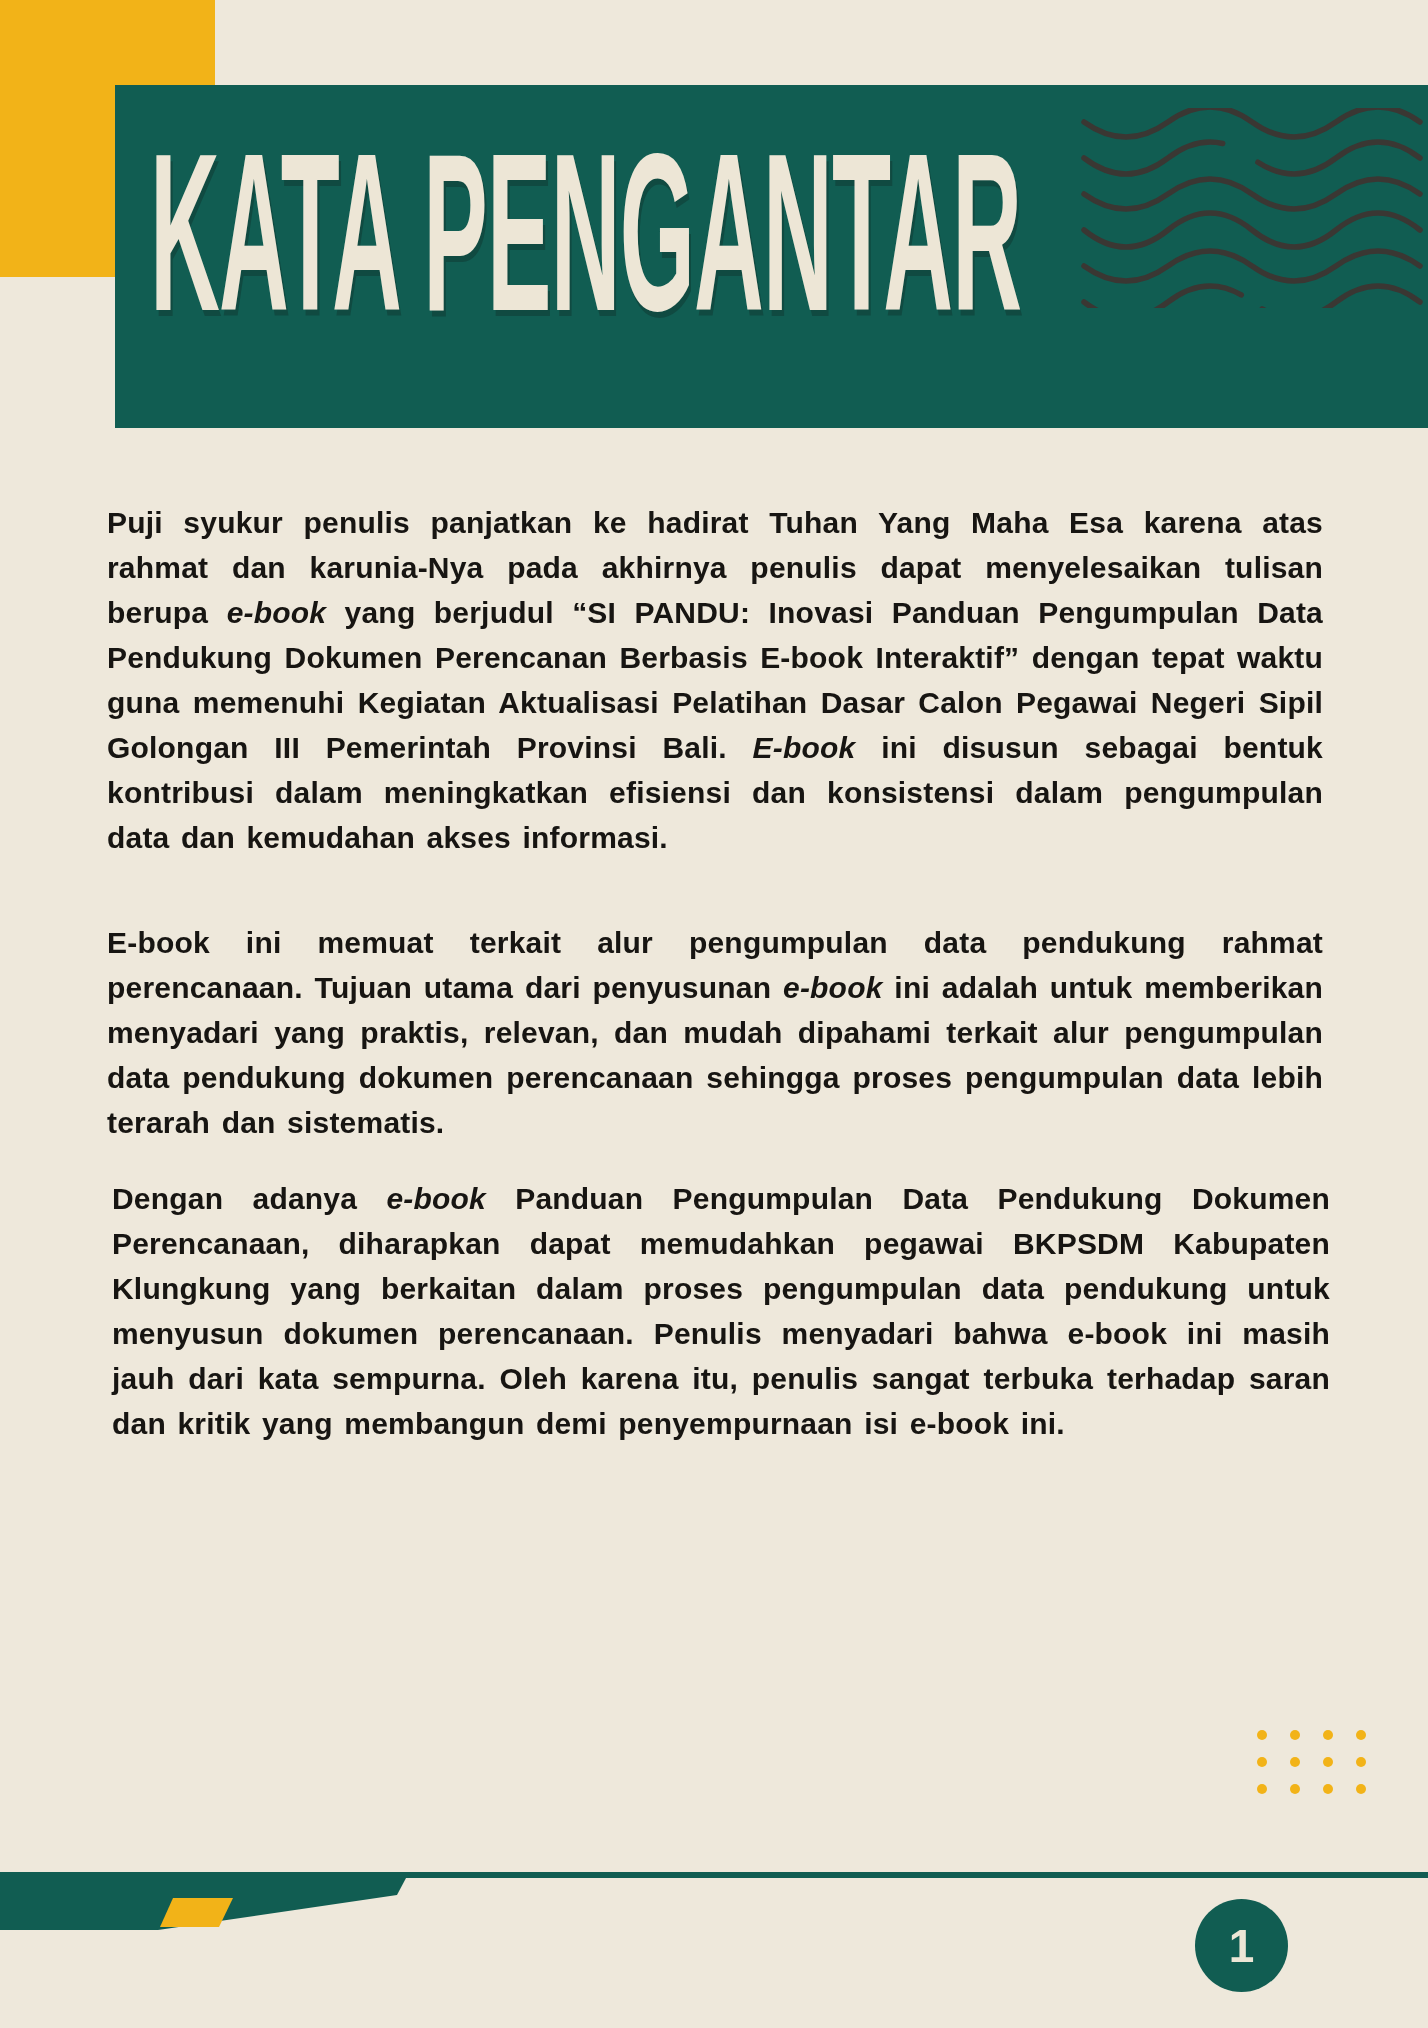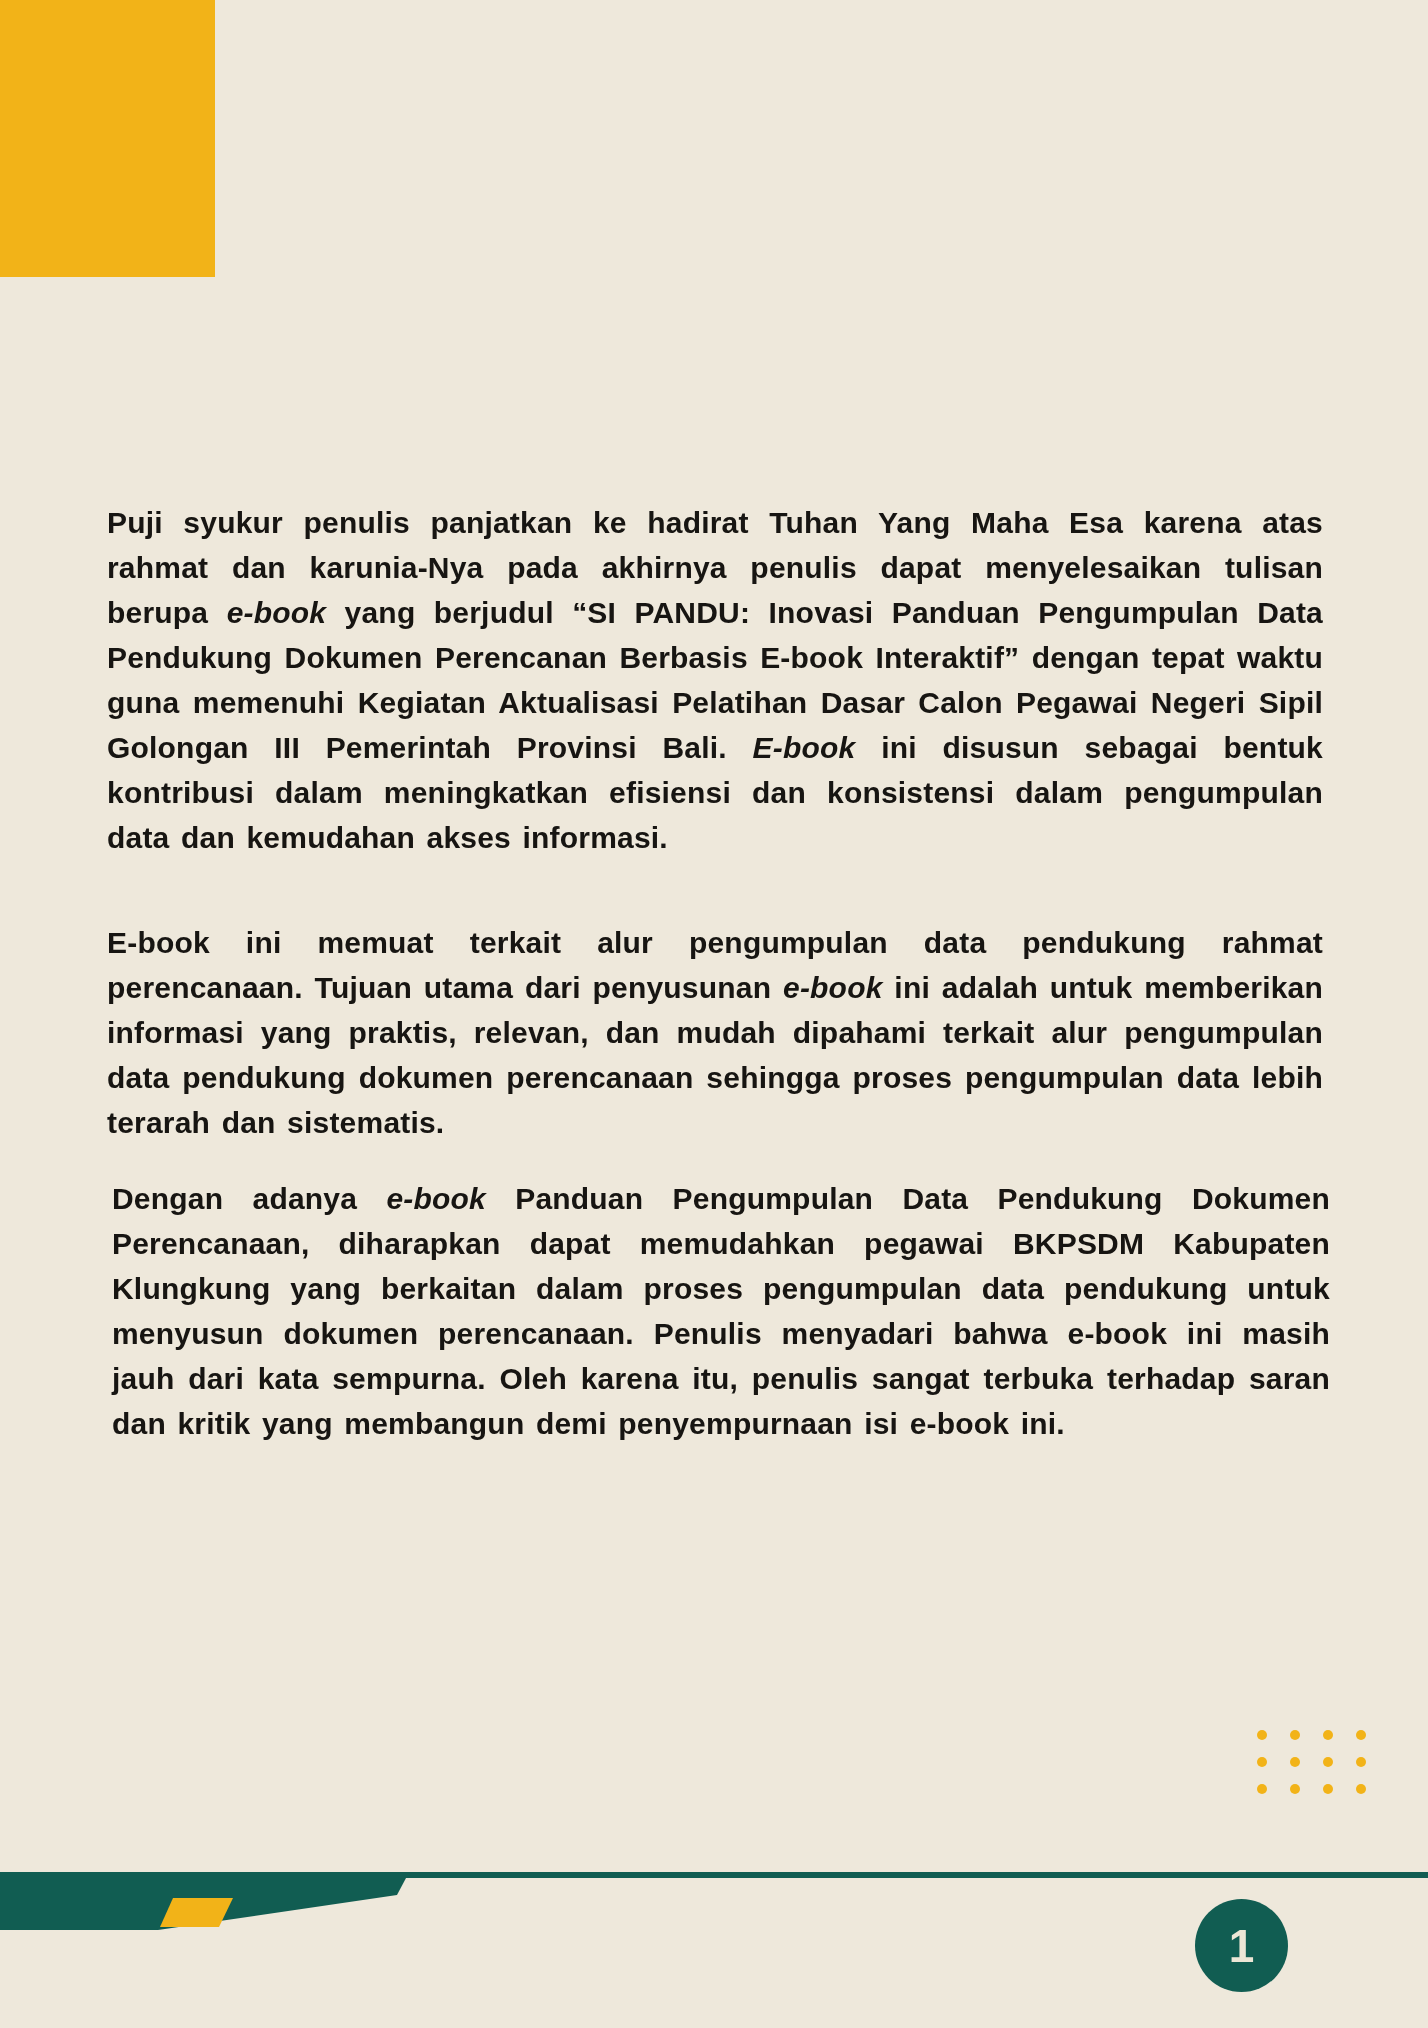--- a/index.html
+++ b/index.html
@@ -75,24 +75,35 @@
     color:var(--color-title);font-size:46px;font-weight:700;
   }
 </style>
 </head>
 <body>
 
 <div class="page">
 
   <div class="yellow-block"></div>
 
+  <header class="header-band">
+    <h1 class="title">KATA PENGANTAR</h1>
+    <svg class="waves" viewBox="0 0 350 200" aria-hidden="true">
+      <path d="M6 14 q42 30 84 0 t84 0 t84 0 t84 0"></path>
+      <path d="M6 50 q42 32 84 0 t84 0 t84 0 t84 0" stroke-dasharray="150 40 600"></path>
+      <path d="M6 86 q42 30 84 0 t84 0 t84 0 t84 0"></path>
+      <path d="M6 122 q42 34 84 0 t84 0 t84 0 t84 0"></path>
+      <path d="M6 158 q42 30 84 0 t84 0 t84 0 t84 0"></path>
+      <path d="M6 194 q42 32 84 0 t84 0 t84 0 t84 0" stroke-dasharray="170 25 32 25 600"></path>
+    </svg>
+  </header>
 
   <main>
     <p class="body-text p1"><span>Puji syukur penulis panjatkan ke hadirat Tuhan Yang Maha Esa karena atas rahmat dan karunia-Nya pada akhirnya penulis dapat menyelesaikan tulisan berupa </span><i>e-book</i><span> yang berjudul “SI PANDU: Inovasi Panduan Pengumpulan Data Pendukung Dokumen Perencanan Berbasis E-book Interaktif” dengan tepat waktu guna memenuhi Kegiatan Aktualisasi Pelatihan Dasar Calon Pegawai Negeri Sipil Golongan III Pemerintah Provinsi Bali. </span><i>E-book</i><span> ini disusun sebagai bentuk kontribusi dalam meningkatkan efisiensi dan konsistensi dalam pengumpulan data dan kemudahan akses informasi.</span></p>
-    <p class="body-text p2"><span>E-book ini memuat terkait alur pengumpulan data pendukung rahmat perencanaan. Tujuan utama dari penyusunan </span><i>e-book</i><span> ini adalah untuk memberikan informasi yang praktis, relevan, dan mudah dipahami terkait alur pengumpulan data pendukung dokumen perencanaan sehingga proses pengumpulan data lebih terarah dan sistematis.</span></p>
+    <p class="body-text p2"><span>E-book ini memuat terkait alur pengumpulan data pendukung rahmat perencanaan. Tujuan utama dari penyusunan </span><i>e-book</i><span> ini adalah untuk memberikan menyadari yang praktis, relevan, dan mudah dipahami terkait alur pengumpulan data pendukung dokumen perencanaan sehingga proses pengumpulan data lebih terarah dan sistematis.</span></p>
     <p class="body-text p3"><span>Dengan adanya </span><i>e-book</i><span> Panduan Pengumpulan Data Pendukung Dokumen Perencanaan, diharapkan dapat memudahkan pegawai BKPSDM Kabupaten Klungkung yang berkaitan dalam proses pengumpulan data pendukung untuk menyusun dokumen perencanaan. Penulis menyadari bahwa e-book ini masih jauh dari kata sempurna. Oleh karena itu, penulis sangat terbuka terhadap saran dan kritik yang membangun demi penyempurnaan isi e-book ini.</span></p>
   </main>
 
   <div class="dot-grid">
     <span class="dot"></span>
     <span class="dot"></span>
     <span class="dot"></span>
     <span class="dot"></span>
     <span class="dot"></span>
     <span class="dot"></span>

